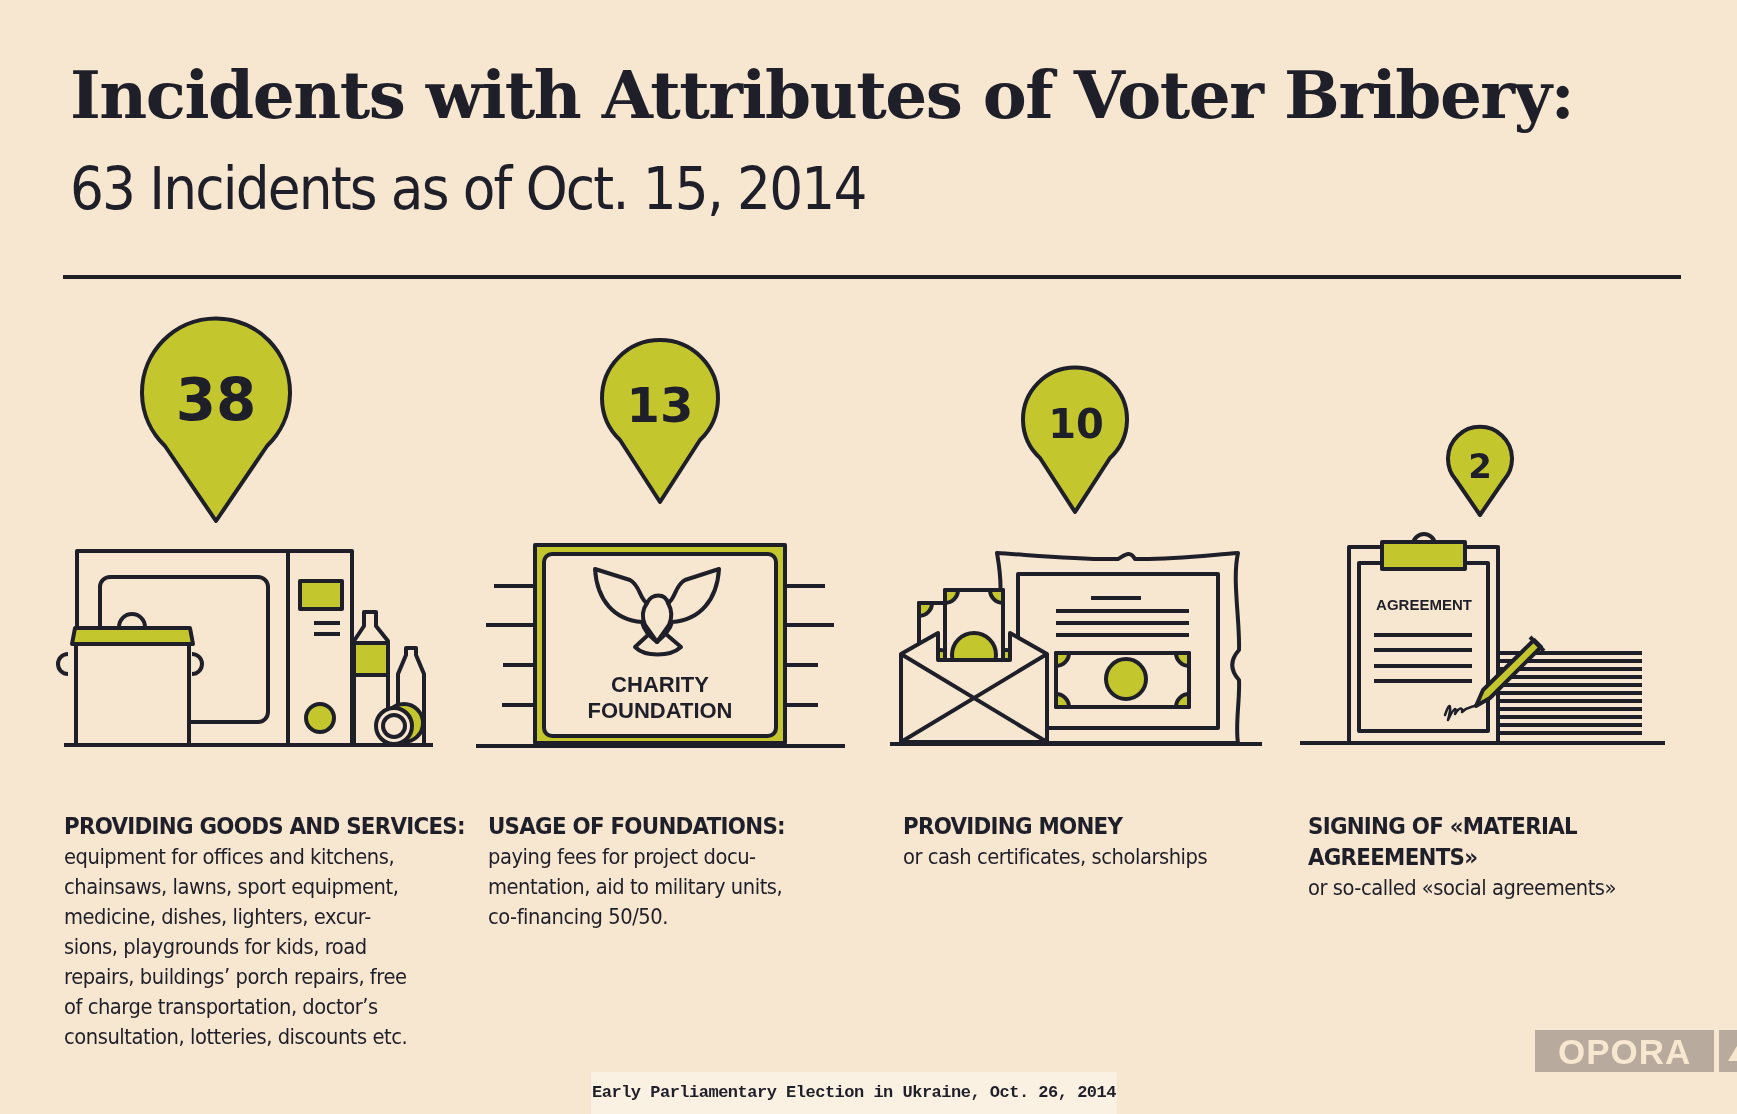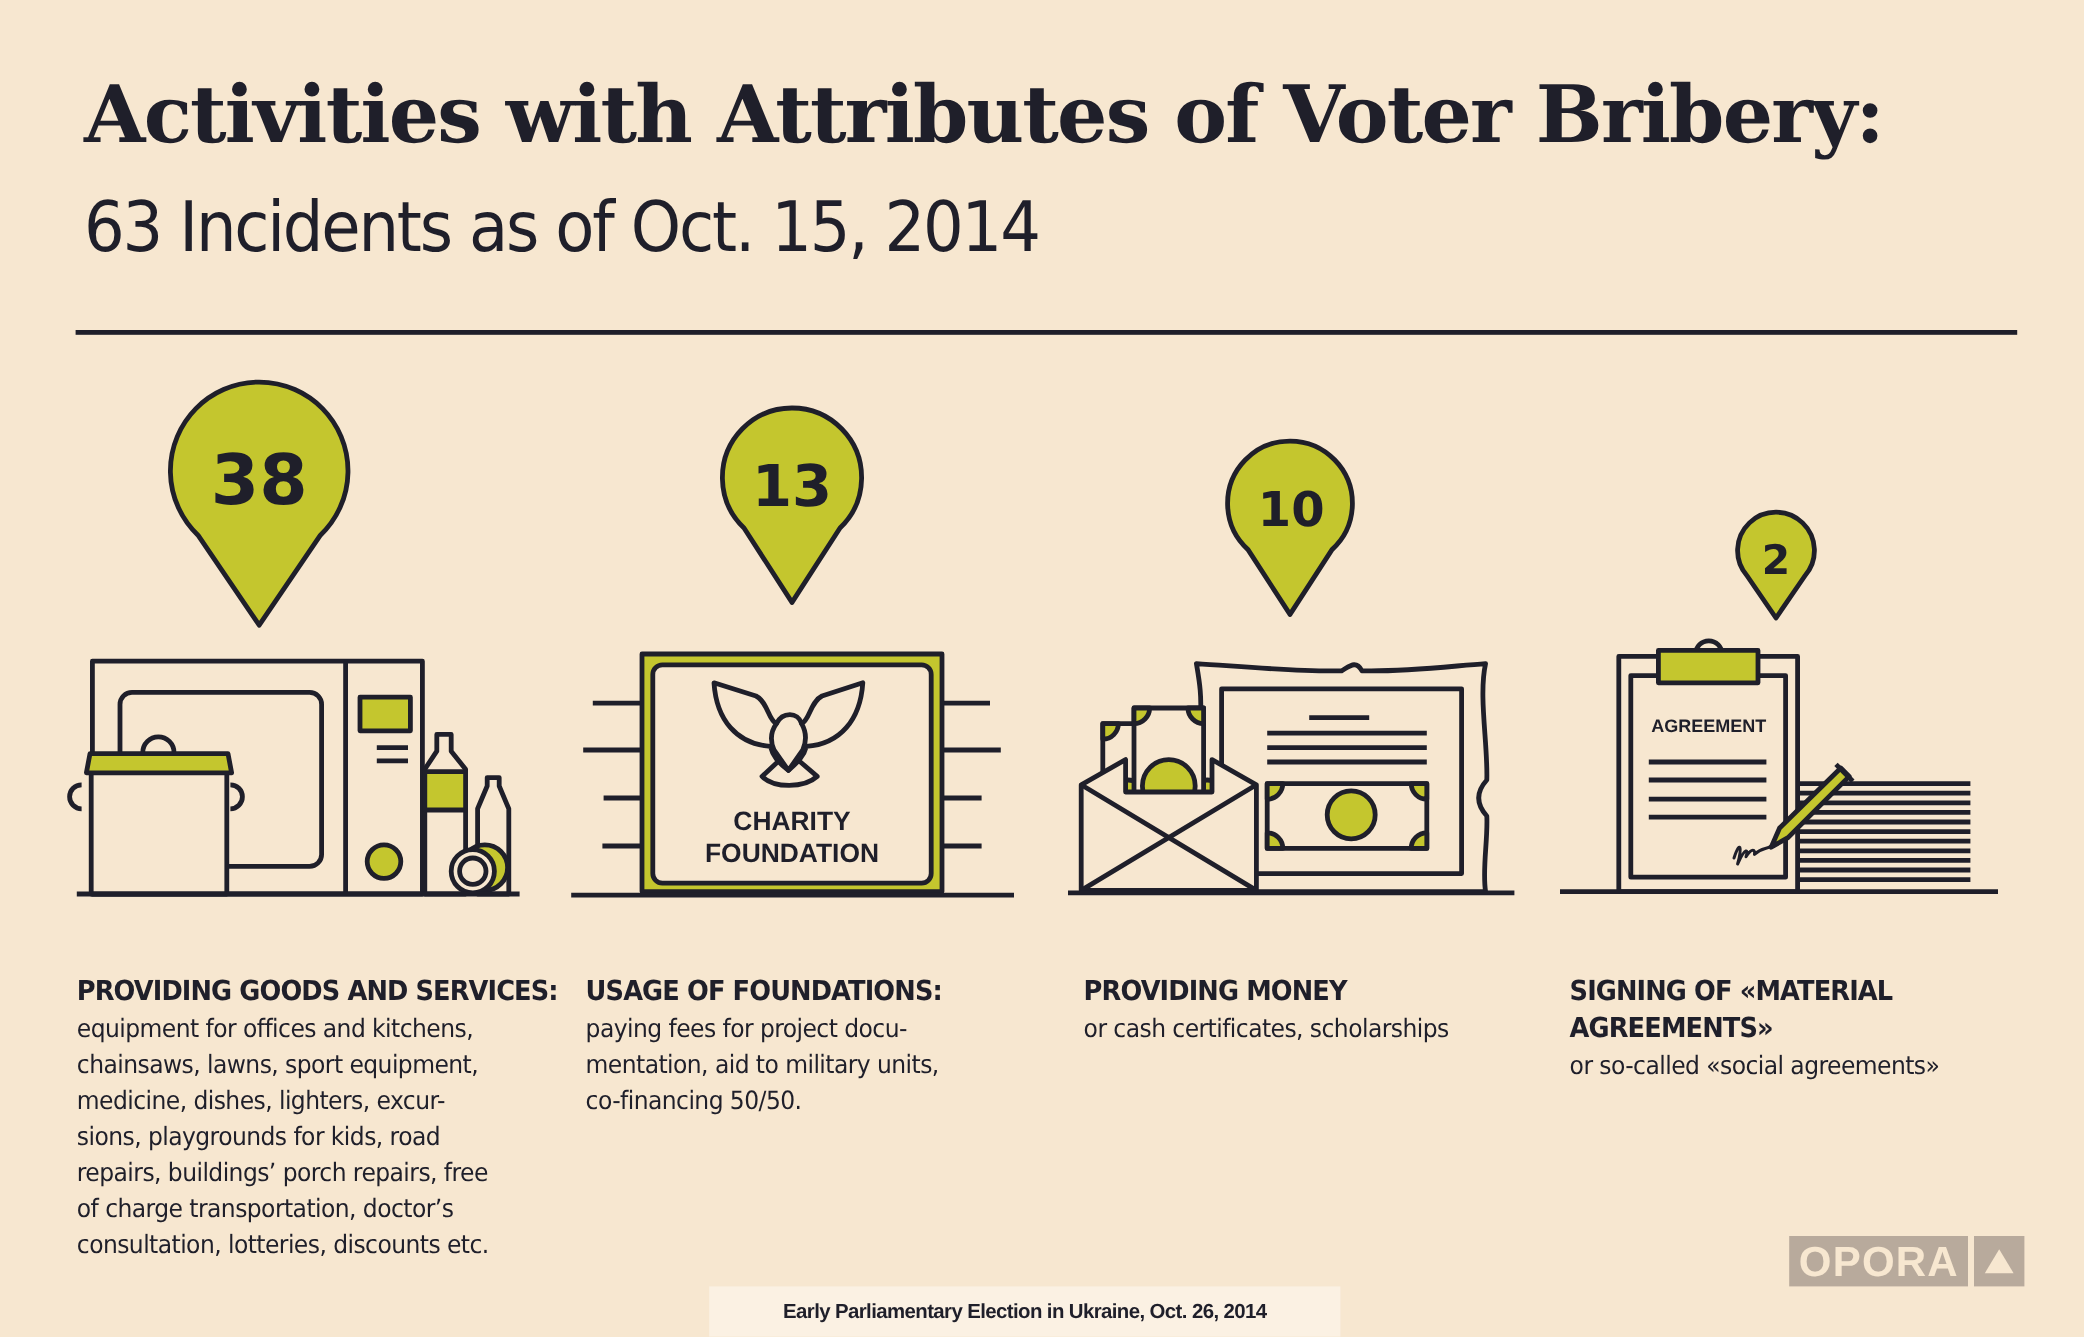--- a/index.html
+++ b/index.html
@@ -5,29 +5,29 @@
   html,body{margin:0;padding:0;}
   body{width:1737px;height:1114px;background:#F7E7D0;position:relative;overflow:hidden;color:#1F1F2A;font-family:"DejaVu Sans",sans-serif;}
   .title{position:absolute;left:70px;top:62px;font-family:"DejaVu Serif",serif;font-weight:bold;font-size:66px;letter-spacing:-1.5px;white-space:nowrap;line-height:1;}
   .subtitle{position:absolute;left:70px;top:160px;font-family:"DejaVu Sans",sans-serif;font-size:58px;font-weight:normal;letter-spacing:-2px;white-space:nowrap;line-height:1;transform:scaleX(0.92);transform-origin:left;}
   .divider{position:absolute;left:63px;top:275px;width:1618px;height:4px;background:#1F1F2A;}
   .illus{position:absolute;left:0;top:0;}
   .col-text{position:absolute;top:767px;margin-top:44px;}
   .col-heading{font-family:"DejaVu Sans",sans-serif;font-weight:bold;font-size:23px;letter-spacing:-0.8px;line-height:31px;white-space:nowrap;transform:scaleX(0.93);transform-origin:left;}
   .col-body{font-family:"DejaVu Sans",sans-serif;font-size:21px;letter-spacing:-0.5px;line-height:30px;white-space:pre-line;transform:scaleX(0.93);transform-origin:left;}
   .logo{position:absolute;left:1491px;top:1030px;height:42px;display:flex;gap:5px;}
-  .logo-word{background:#B8AA9C;color:#F7E7D0;font-family:"Liberation Sans",sans-serif;font-weight:bold;font-size:35px;padding:0 8px;height:42px;line-height:43px;letter-spacing:1px;}
+  .logo-word{background:#B8AA9C;color:#F7E7D0;font-family:"Liberation Sans",sans-serif;font-weight:bold;font-size:35px;padding:0 23px;height:42px;line-height:43px;letter-spacing:1px;margin-left:44px;}
   .logo-mark{background:#B8AA9C;width:42px;height:42px;display:flex;align-items:center;justify-content:center;}
-  .footer{position:absolute;left:591px;top:1072px;width:526px;height:42px;background:#FBF1E3;text-align:center;line-height:42px;font-family:Liberation Sans, sans-serif;font-weight:bold;font-size:17px;letter-spacing:-0.5px;}
+  .footer{position:absolute;left:591px;top:1072px;width:526px;height:42px;background:#FBF1E3;text-align:center;line-height:42px;font-family:Liberation Mono, monospace;font-weight:bold;font-size:17px;letter-spacing:-0.5px;}
   .pin-num{font-family:"DejaVu Sans",sans-serif;font-weight:bold;fill:#1F1F2A;}
 </style>
 </head>
 <body>
 
-<div class="title">Activities with Attributes of Voter Bribery:</div>
+<div class="title">Incidents with Attributes of Voter Bribery:</div>
 <div class="subtitle">63 Incidents as of Oct. 15, 2014</div>
 <div class="divider"></div>
 
 <svg class="illus" width="1737" height="1114" viewBox="0 0 1737 1114">
   <defs>
     <style>
       .k{fill:none;stroke:#1F1F2A;stroke-width:4;stroke-linejoin:round;stroke-linecap:round;}
       .g{fill:#C4C62E;stroke:#1F1F2A;stroke-width:4;stroke-linejoin:round;}
       .c{fill:#F7E7D0;stroke:#1F1F2A;stroke-width:4;stroke-linejoin:round;}
       .line{stroke:#1F1F2A;stroke-width:4;}

